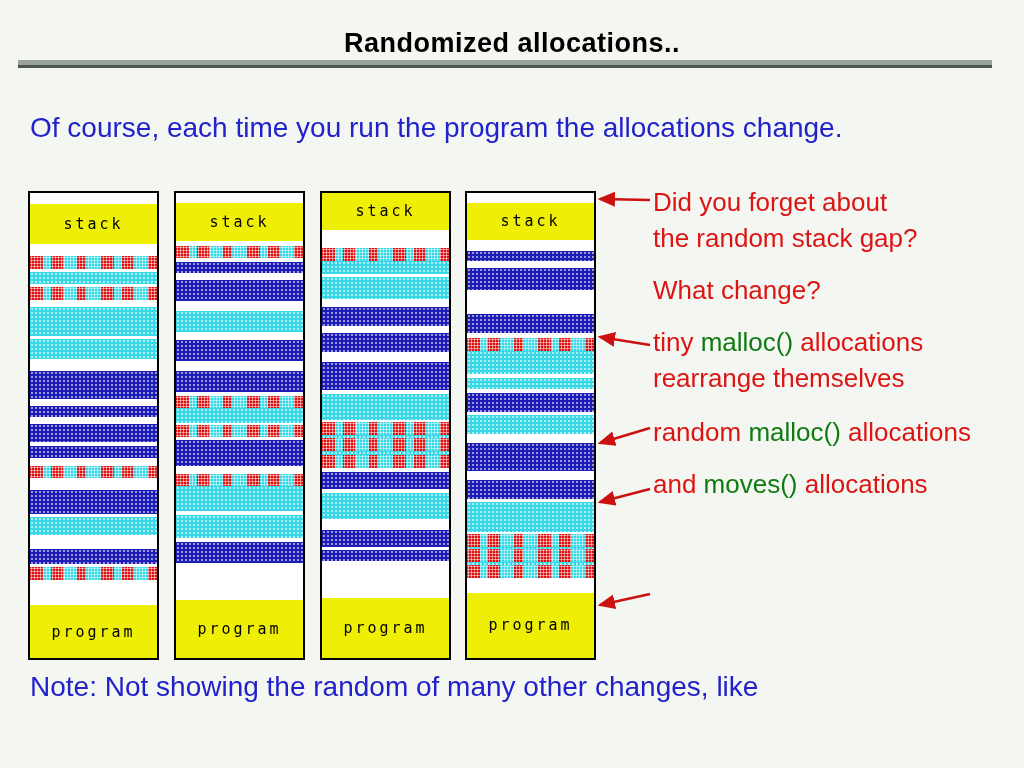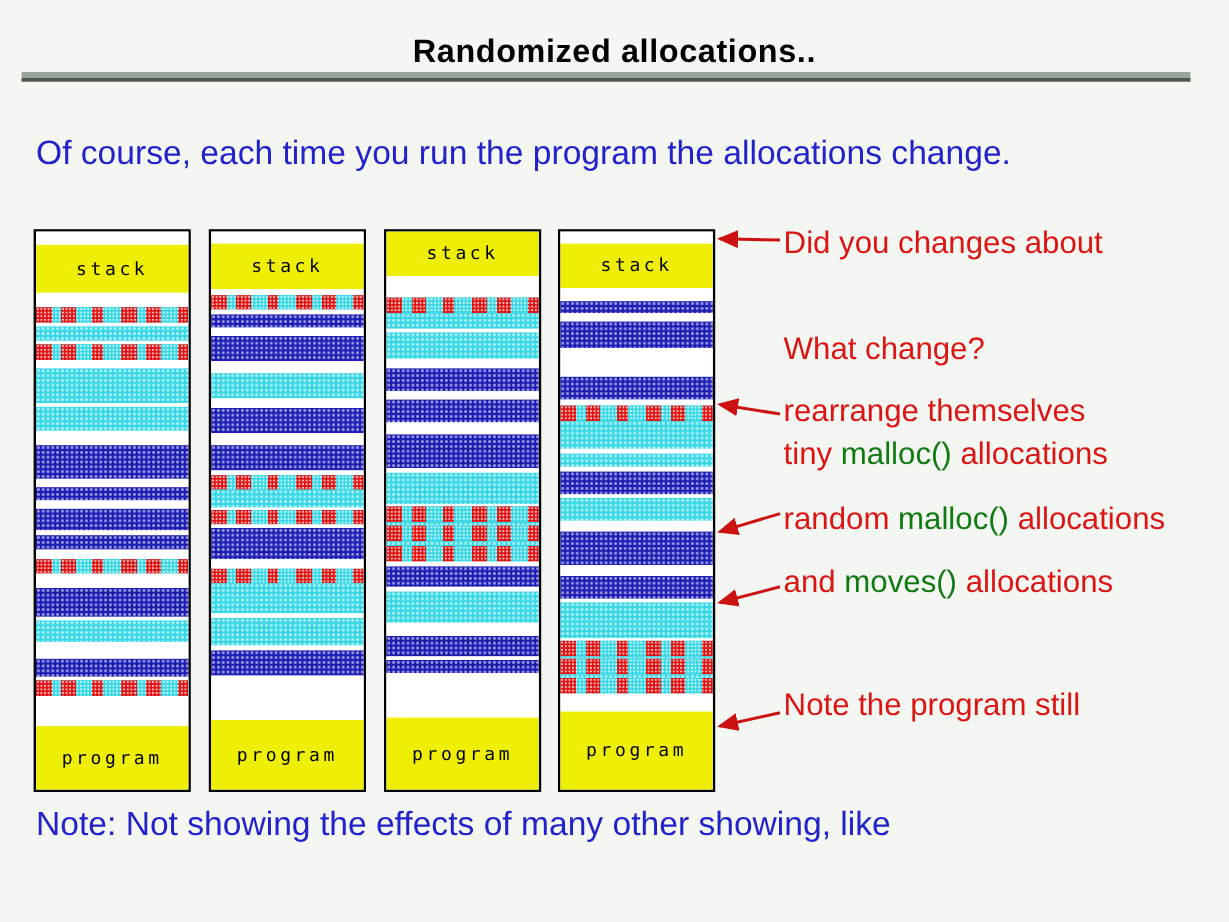--- a/index.html
+++ b/index.html
@@ -243,35 +243,35 @@
   </defs>
   <line x1="60" y1="20" x2="10" y2="19" marker-end="url(#ah)"></line>
   <line x1="60" y1="165" x2="10" y2="157" marker-end="url(#ah)"></line>
   <line x1="60" y1="248" x2="10" y2="263" marker-end="url(#ah)"></line>
   <line x1="60" y1="309" x2="10" y2="322" marker-end="url(#ah)"></line>
   <line x1="60" y1="414" x2="10" y2="425" marker-end="url(#ah)"></line>
 </svg>
 
 <div>
     <div class="note note-1">
-      <div class="note-line"><span class="seg-red">Did you changes about</span></div>
+      <div class="note-line"><span class="seg-red">Did you forget about</span></div>
+      <div class="note-line"><span class="seg-red">the random stack gap?</span></div>
     </div>
     <div class="note note-2">
       <div class="note-line"><span class="seg-red">What change?</span></div>
     </div>
     <div class="note note-3">
+      <div class="note-line"><span class="seg-red">tiny </span><span class="seg-green">malloc()</span><span class="seg-red"> allocations</span></div>
       <div class="note-line"><span class="seg-red">rearrange themselves</span></div>
-      <div class="note-line"><span class="seg-red">tiny </span><span class="seg-green">malloc()</span><span class="seg-red"> allocations</span></div>
     </div>
     <div class="note note-4">
       <div class="note-line"><span class="seg-red">random </span><span class="seg-green">malloc()</span><span class="seg-red"> allocations</span></div>
     </div>
     <div class="note note-5">
       <div class="note-line"><span class="seg-red">and </span><span class="seg-green">moves()</span><span class="seg-red"> allocations</span></div>
     </div>
     <div class="note note-6">
-      <div class="note-line"><span class="seg-red">Note the program still</span></div>
     </div>
   </div>
 
 <div class="footer-text">
-  <div>Note: Not showing the effects of many other showing, like</div>
+  <div>Note: Not showing the random of many other changes, like</div>
 </div>
 
 </body></html>

